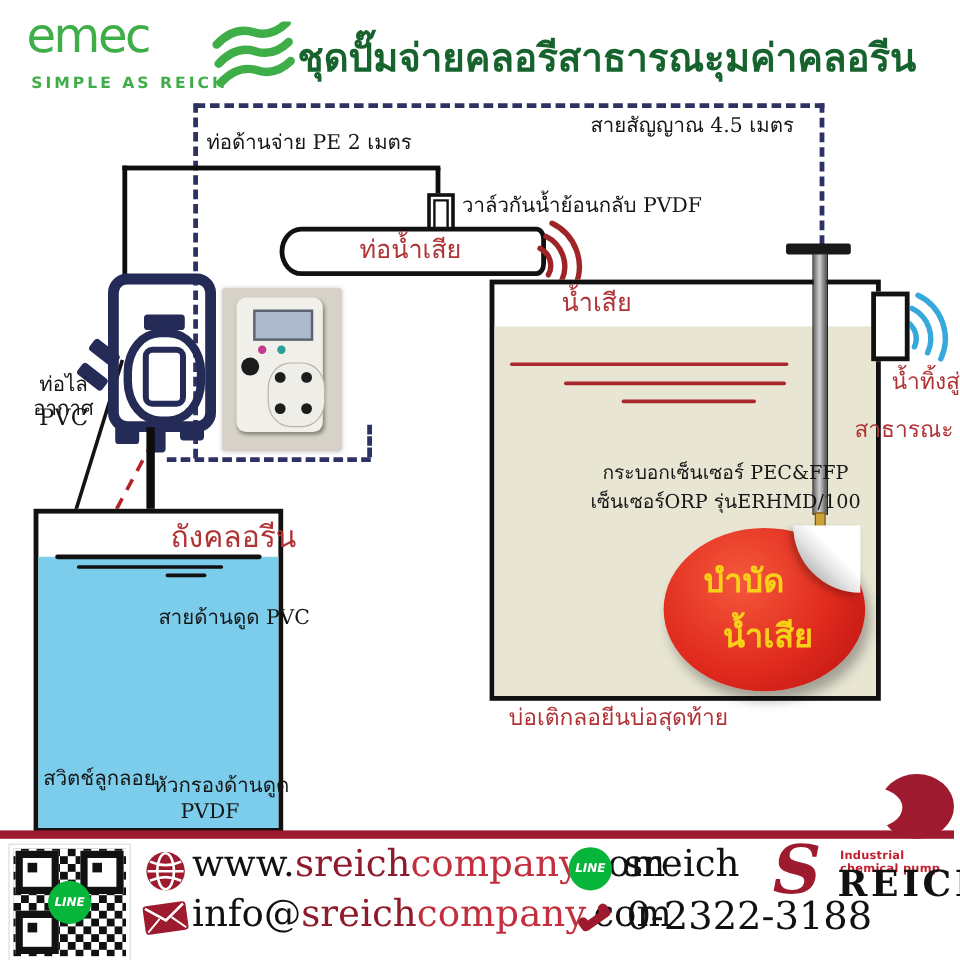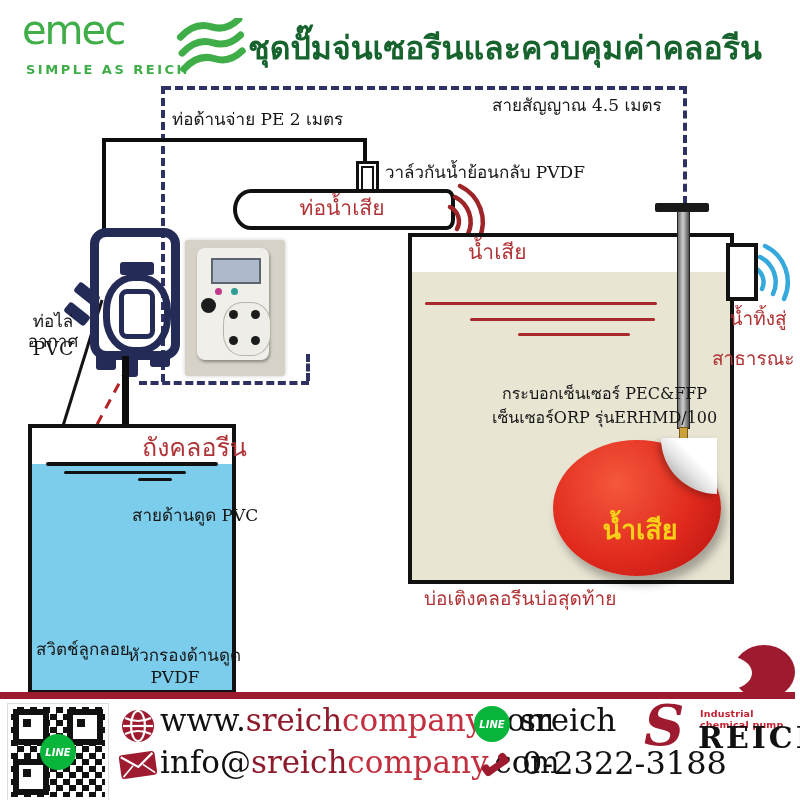--- a/index.html
+++ b/index.html
@@ -68,21 +68,21 @@
 
   <div class="abs brand" style="left:22px;top:10px;">emec</div>
   <div class="abs tagline" style="left:26px;top:62px;">SIMPLE AS REICH</div>
   <svg class="abs" style="left:176px;top:18px;" width="72" height="64" viewBox="0 0 72 64">
     <g stroke="#3fae49" stroke-width="7" fill="none" stroke-linecap="round" transform="rotate(-6 36 32)">
       <path d="M6 16 q16 -14 32 -7 q14 6 28 -5"></path>
       <path d="M6 32 q16 -14 32 -7 q14 6 28 -5"></path>
       <path d="M6 48 q16 -14 32 -7 q14 6 28 -5"></path>
     </g>
   </svg>
-  <div class="abs title" style="left:248px;top:22px;width:545px;">ชุดปั๊มจ่นเซอรีนและควบคุมค่าคลอรีน</div>
+  <div class="abs title" style="left:248px;top:22px;width:545px;">ชุดปั๊มจ่ายคลอรีสาธารณะุมค่าคลอรีน</div>
 
   <div class="abs dashH" style="left:163px;top:86px;width:524px;"></div>
   <div class="abs dashV" style="left:161px;top:86px;height:296px;"></div>
   <div class="abs dashV" style="left:683px;top:86px;height:118px;"></div>
   <div class="abs dashH" style="left:139px;top:381px;width:170px;"></div>
   <div class="abs dashV" style="left:306px;top:354px;height:27px;"></div>
 
   <div class="abs tube" style="left:102px;top:138px;width:4px;height:92px;"></div>
   <div class="abs tube" style="left:102px;top:138px;width:265px;height:4px;"></div>
   <div class="abs tube" style="left:363px;top:140px;width:4px;height:24px;"></div>
@@ -164,28 +164,29 @@
   <div class="abs ripple" style="left:470px;top:318px;width:185px;"></div>
   <div class="abs ripple" style="left:518px;top:333px;width:112px;"></div>
 
   <div class="abs sensor-handle" style="left:655px;top:203px;width:54px;height:9px;"></div>
   <div class="abs sensor-rod" style="left:677px;top:211px;width:11px;height:216px;"></div>
   <div class="abs sensor-tip" style="left:679px;top:427px;width:7px;height:15px;"></div>
   <div class="abs lbl" style="left:502px;top:385px;font-size:16px;">กระบอกเซ็นเซอร์ PEC&amp;FFP</div>
   <div class="abs lbl" style="left:492px;top:409px;font-size:16px;">เซ็นเซอร์ORP รุ่นERHMD/100</div>
 
   <div class="abs" style="left:726px;top:243px;width:24px;height:50px;border:4px solid #111;background:#fff;"></div>
-  <div class="abs lbl red" style="left:716px;top:308px;width:84px;text-align:center;font-size:19px;">น้ำทิ้งสู่</div>
+  <div class="abs lbl red" style="left:716px;top:308px;width:84px;text-align:right;font-size:19px;">น้ำทิ้งสู่</div>
   <div class="abs lbl red" style="left:712px;top:348px;width:88px;text-align:left;font-size:19px;">สาธารณะ</div>
 
   <div class="abs sticker" style="left:553px;top:440px;width:168px;height:136px;"></div>
   <div class="abs curl" style="left:661px;top:438px;width:56px;height:56px;"></div>
+  <div class="abs sticker-txt" style="left:565px;top:462px;width:110px;font-size:27px;">บำบัด</div>
   <div class="abs sticker-txt" style="left:585px;top:508px;width:110px;font-size:27px;">น้ำเสีย</div>
 
-  <div class="abs lbl red" style="left:424px;top:588px;font-size:19px;">บ่อเติงคลอรีนบ่อสุดท้าย</div>
+  <div class="abs lbl red" style="left:424px;top:588px;font-size:19px;">บ่อเติกลอยีนบ่อสุดท้าย</div>
 
   <div class="abs fbar" style="left:0;top:692px;width:795px;height:7px;"></div>
   <div class="abs fbar" style="left:733px;top:645px;width:62px;height:54px;border-radius:50%;"></div>
   <div class="abs" style="left:700px;top:656px;width:52px;height:34px;background:#fff;border-radius:50%;"></div>
 
   <div class="abs qr" style="left:8px;top:704px;width:94px;height:90px;">
     <div class="qf" style="left:2px;top:2px;">
         <i></i>
       </div>
     <div class="qf" style="right:2px;top:2px;">

